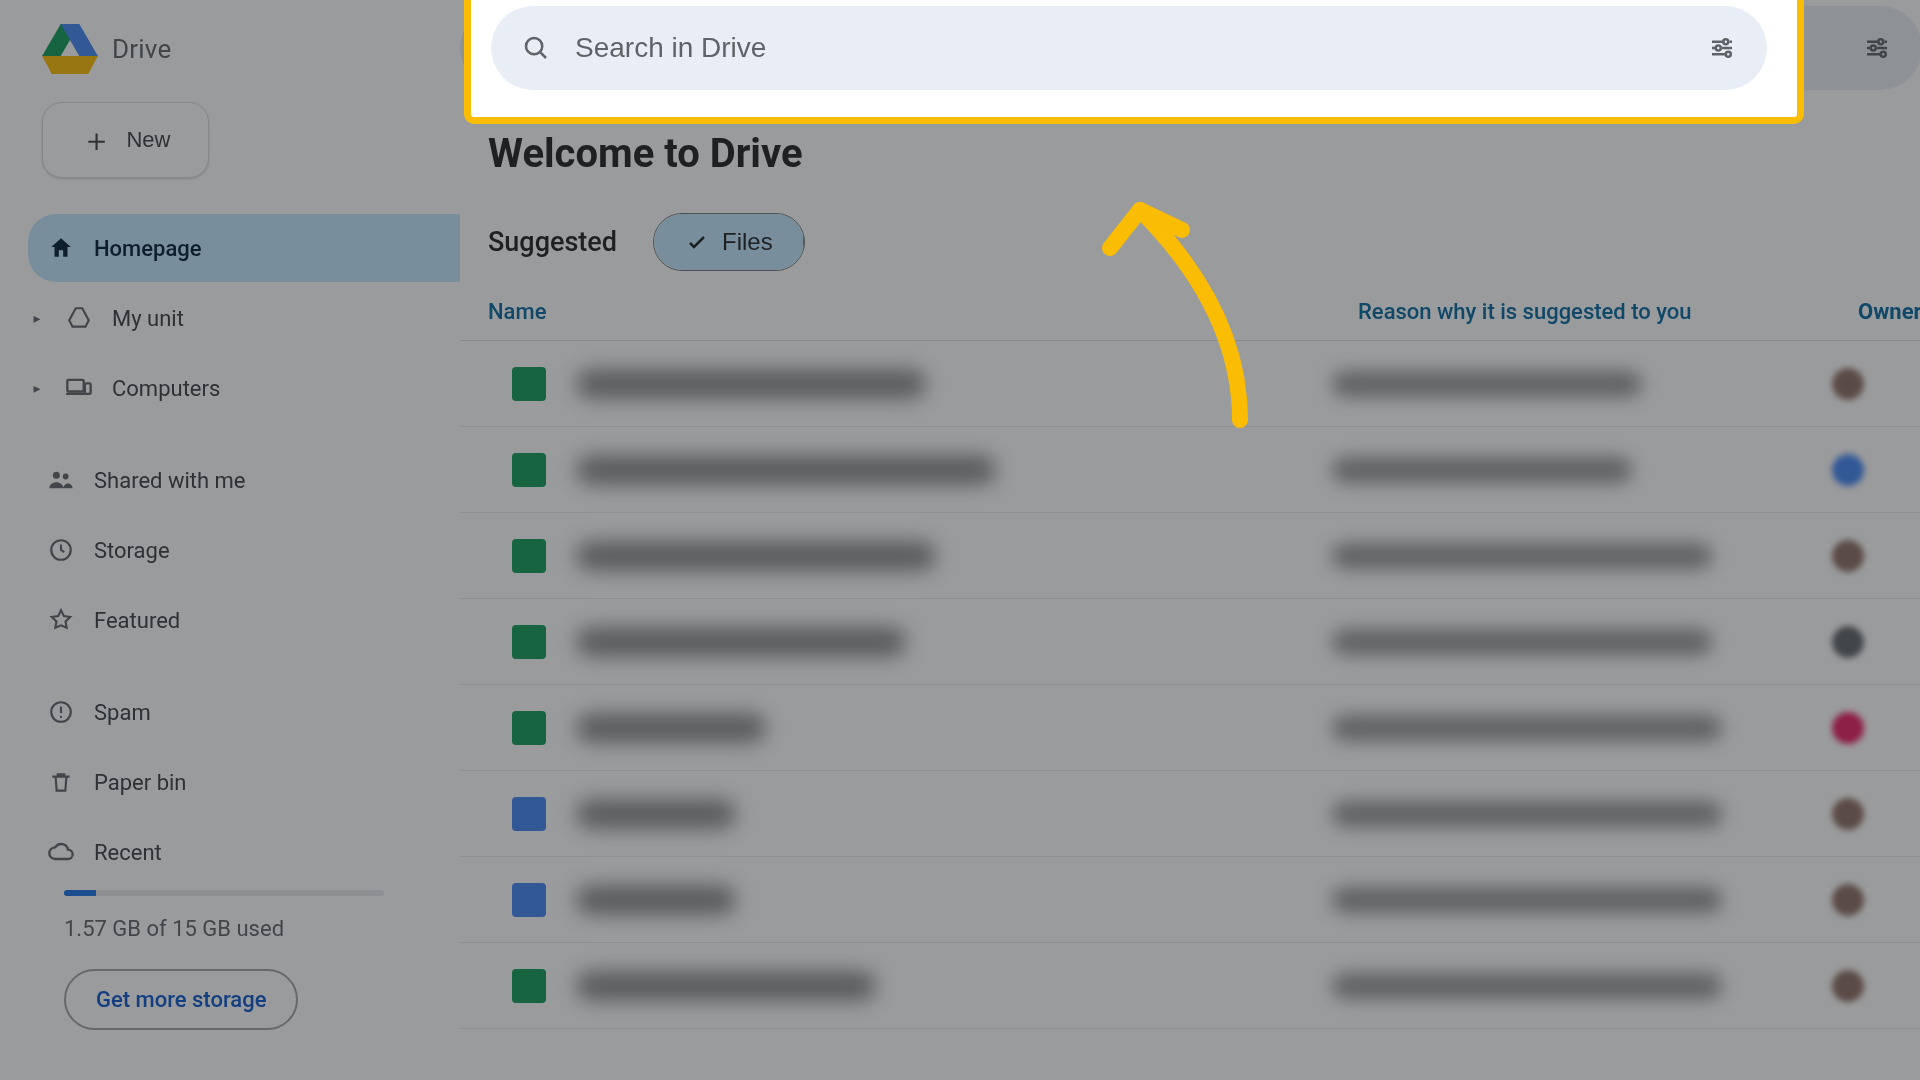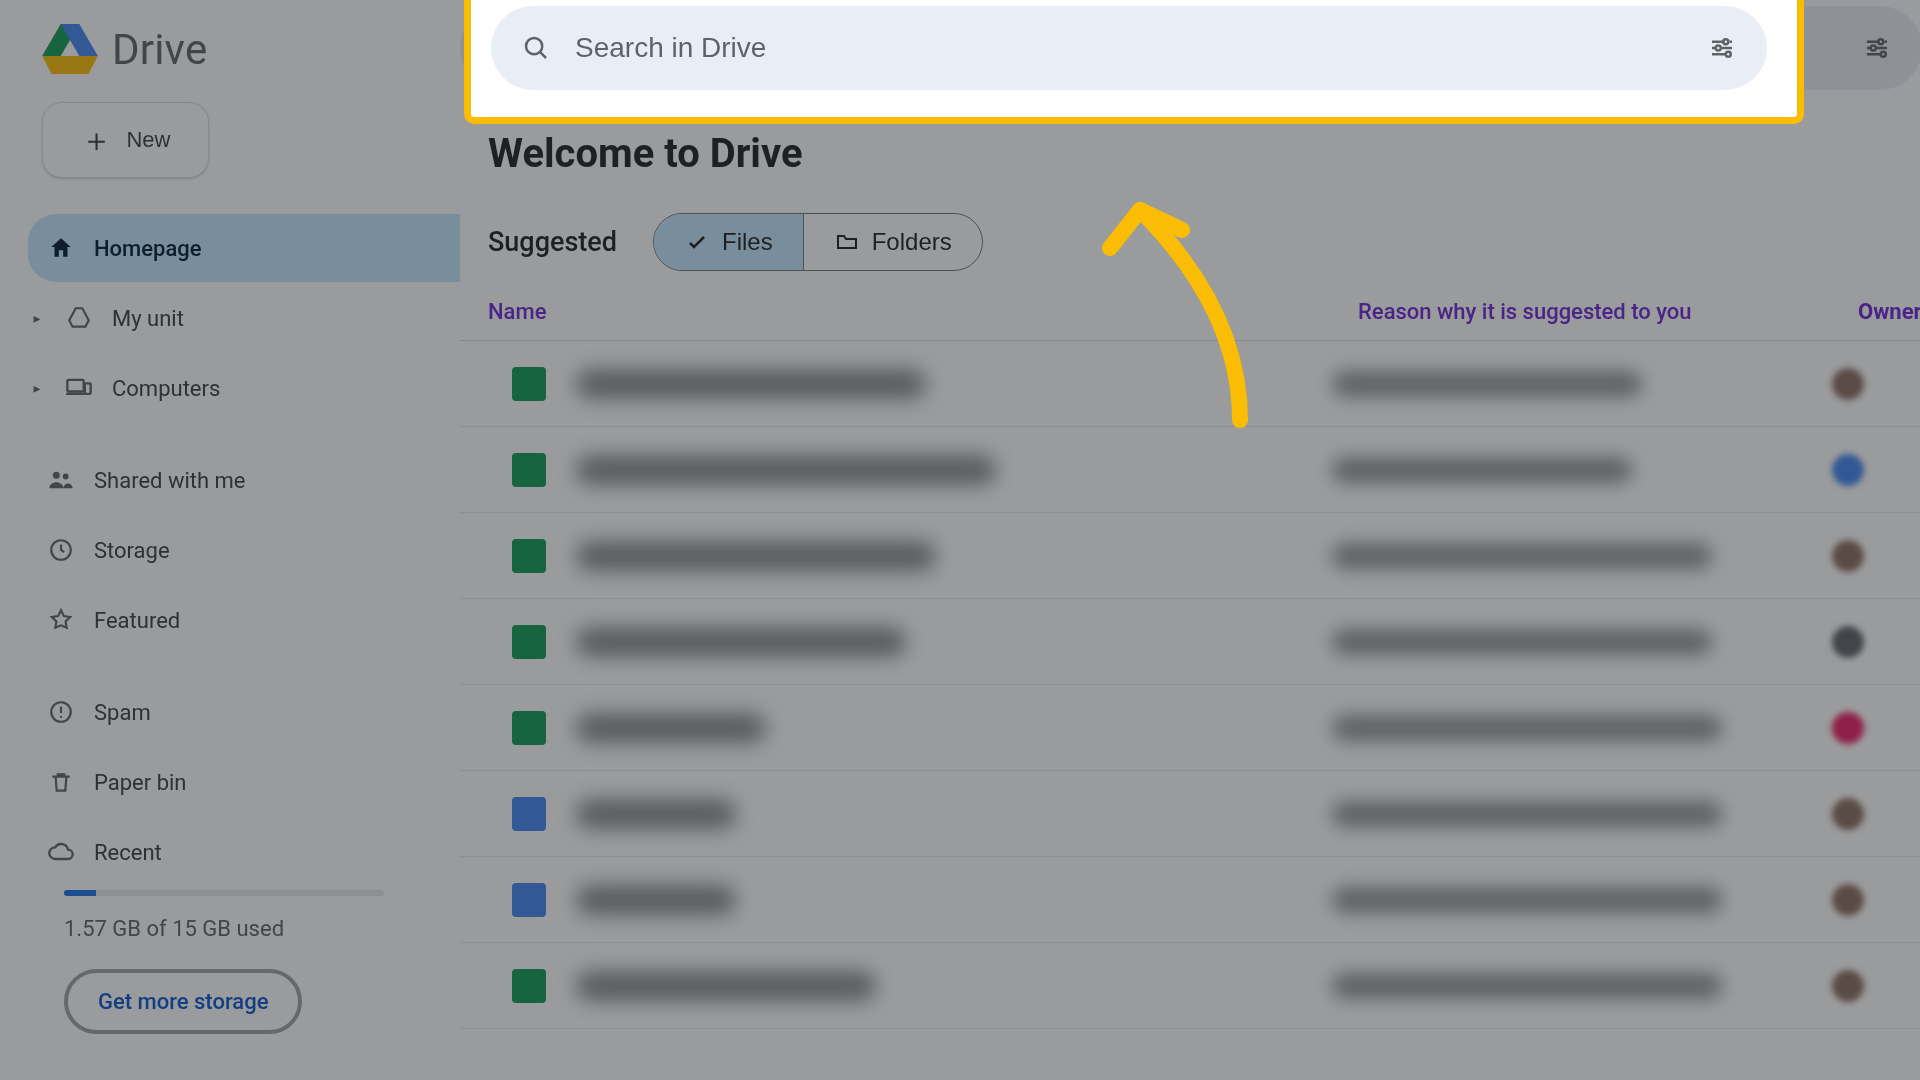--- a/index.html
+++ b/index.html
@@ -1,54 +1,54 @@
 <!DOCTYPE html>
 <html><head>
 <meta charset="utf-8">
 <style>
   * { box-sizing: border-box; margin: 0; padding: 0; }
   html, body { width: 1920px; height: 1080px; font-family: "Google Sans", Roboto, Arial, sans-serif; background: #fff; color: #202124; overflow: hidden; }
   .app { display: flex; width: 100%; height: 100%; }
   
   .sidebar { width: 460px; flex-shrink: 0; padding: 24px 0 0 0; display: flex; flex-direction: column; }
   .brand { display: flex; align-items: center; gap: 14px; padding: 0 0 28px 42px; }
-  .brand-name { font-size: 42px; color: #5f6368; letter-spacing: 0.2px; }
+  .brand-name { font-size: 26px; color: #5f6368; letter-spacing: 0.2px; }
   .drive-logo { width: 56px; height: 50px; position: relative; }
   .new-btn { margin: 0 0 36px 42px; width: 167px; height: 76px; border-radius: 20px; border: 1px solid #dadce0; background: #fff; display: flex; align-items: center; gap: 14px; justify-content: center; box-shadow: 0 1px 2px rgba(60,64,67,0.15), 0 1px 3px rgba(60,64,67,0.08); font-size: 22px; color: #3c4043; font-weight: 500; cursor: pointer; }
   .new-btn .plus { font-size: 32px; font-weight: 400; line-height: 1; }
   .nav { display: flex; flex-direction: column; gap: 2px; padding-left: 28px; }
   .nav-item { display: flex; align-items: center; gap: 18px; height: 68px; padding: 0 0 0 18px; border-radius: 28px 0 0 28px; font-size: 22px; color: #3c4043; cursor: pointer; position: relative; }
   .nav-item.with-caret { padding-left: 0; }
   .nav-item .caret { width: 18px; display: inline-flex; justify-content: center; font-size: 14px; color: #5f6368; }
   .nav-item.active { background: #c2e7ff; color: #001d35; font-weight: 500; }
   .nav-group-gap { height: 20px; }
   .icon { width: 30px; height: 30px; display: inline-flex; align-items: center; justify-content: center; color: #5f6368; }
   .nav-item.active .icon { color: #001d35; }
   .storage-block { margin-top: 4px; padding-left: 64px; padding-right: 60px; }
   .storage-bar { height: 6px; width: 320px; background: #e8eaed; border-radius: 3px; overflow: hidden; margin-bottom: 20px; }
   .storage-fill { height: 100%; width: 10%; background: #1a73e8; }
   .storage-text { font-size: 22px; color: #5f6368; margin-bottom: 28px; }
-  .storage-cta { display: inline-flex; align-items: center; justify-content: center; border: 4px solid #a3a3a3; color: #0b57d0; font-size: 22px; font-weight: 500; border-radius: 34px; padding: 16px 30px; cursor: pointer; }
+  .storage-cta { display: inline-flex; align-items: center; justify-content: center; border: 2px solid #a3a3a3; color: #0b57d0; font-size: 22px; font-weight: 500; border-radius: 34px; padding: 16px 30px; cursor: pointer; }
   
   .main { flex: 1; display: flex; flex-direction: column; position: relative; }
   .search-outer { padding: 0 0 0 0; }
   .search-wrap { margin: 6px 40px 0 0; height: 84px; background: #e9eef6; border-radius: 42px; display: flex; align-items: center; padding: 0 28px; gap: 22px; }
   .search-input { flex: 1; border: none; background: transparent; font-size: 28px; color: #3c4043; outline: none; }
   .search-input::placeholder { color: #5f6368; }
   .search-icon, .tune-icon { width: 34px; height: 34px; color: #5f6368; cursor: pointer; display: inline-flex; align-items: center; justify-content: center; }
   .page-title { font-size: 40px; padding: 40px 0 36px 28px; color: #1f1f1f; }
   .suggested-row { display: flex; align-items: center; gap: 36px; padding-left: 28px; }
   .suggested-label { font-size: 27px; font-weight: 500; color: #1f1f1f; }
   .seg { display: flex; border: 1px solid #747775; border-radius: 30px; overflow: hidden; }
   .seg-btn { display: flex; align-items: center; gap: 12px; padding: 16px 30px; height: 56px; font-size: 24px; color: #1f1f1f; cursor: pointer; border: none; background: transparent; }
   .seg-btn:first-child { border-right: 1px solid #747775; }
   .seg-btn.sel { background: #c2e7ff; }
   .seg-ico { width: 26px; height: 26px; display: inline-flex; align-items: center; justify-content: center; }
   .table-head { display: flex; padding: 28px 0 16px 28px; border-bottom: 1px solid #dadce0; margin-right: 40px; }
-  .th { font-size: 22px; color: #6d28d9; font-weight: 500; }
+  .th { font-size: 22px; color: #0369a1; font-weight: 500; }
   .th.name { width: 870px; }
   .th.reason { width: 500px; }
   .th.owner { flex: 1; font-weight: bold; }
   .rows { margin-right: 40px; }
   .row { display: flex; align-items: center; height: 86px; padding-left: 52px; border-bottom: 1px solid #e8eaed; }
   .file-ico { width: 34px; height: 34px; border-radius: 4px; margin-right: 30px; }
   .file-ico.green { background: #0f9d58; }
   .file-ico.blue { background: #4285f4; }
   .blur-name { height: 30px; border-radius: 15px; background: #3c4043; filter: blur(10px); opacity: 0.6; }
   .cell-name { width: 820px; display: flex; align-items: center; }
@@ -211,28 +211,20 @@
     <div class="suggested-row">
       <span class="suggested-label">Suggested</span>
       <div class="seg">
         <button class="seg-btn sel">
           <span class="seg-ico">
               <svg viewBox="0 0 24 24" width="24" height="24" fill="none" stroke="currentColor" stroke-width="2.5">
                 <path d="M5 13l4 4 10-10"></path>
               </svg>
             </span>
           <span>Files</span>
-        </button>
-        <button class="seg-btn">
-          <span class="seg-ico">
-              <svg viewBox="0 0 24 24" width="24" height="24" fill="none" stroke="currentColor" stroke-width="2">
-                <path d="M3 6h6l2 3h10v9H3z"></path>
-              </svg>
-            </span>
-          <span>Folders</span>
         </button>
       </div>
     </div>
 
     <div class="table-head">
       <div class="th name">Name</div>
       <div class="th reason">Reason why it is suggested to you</div>
       <div class="th owner">Owner</div>
     </div>
 

